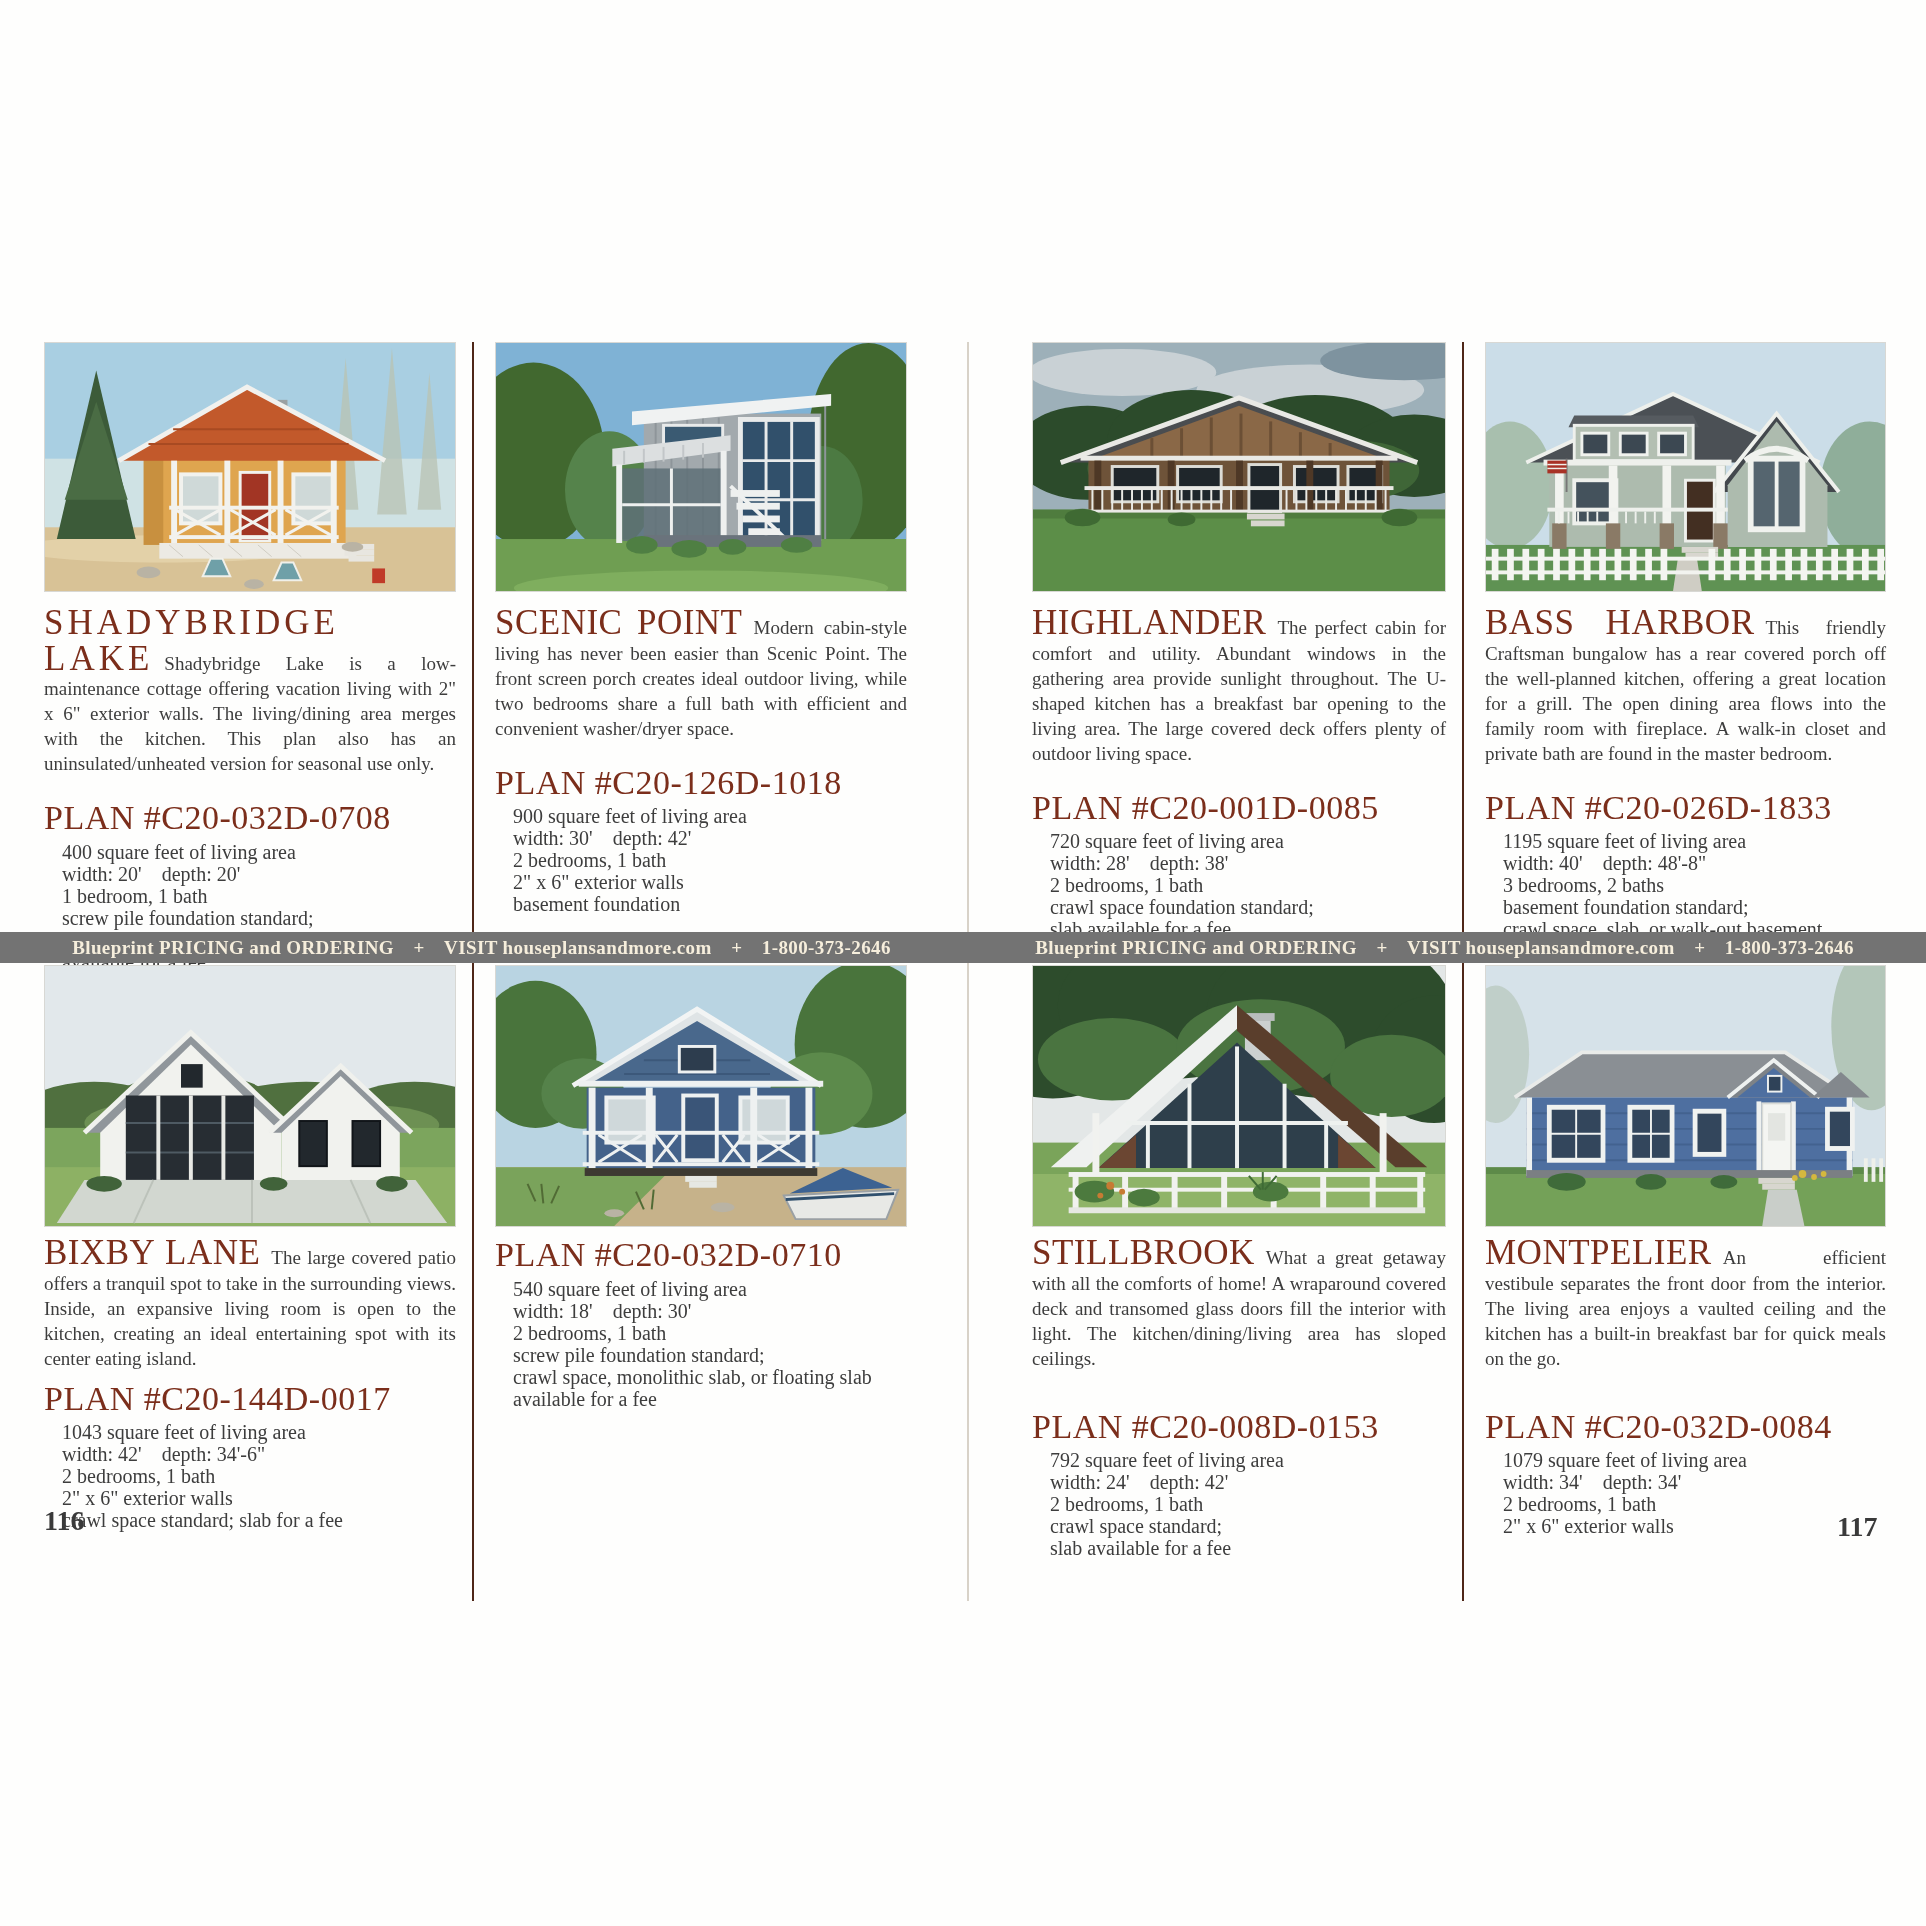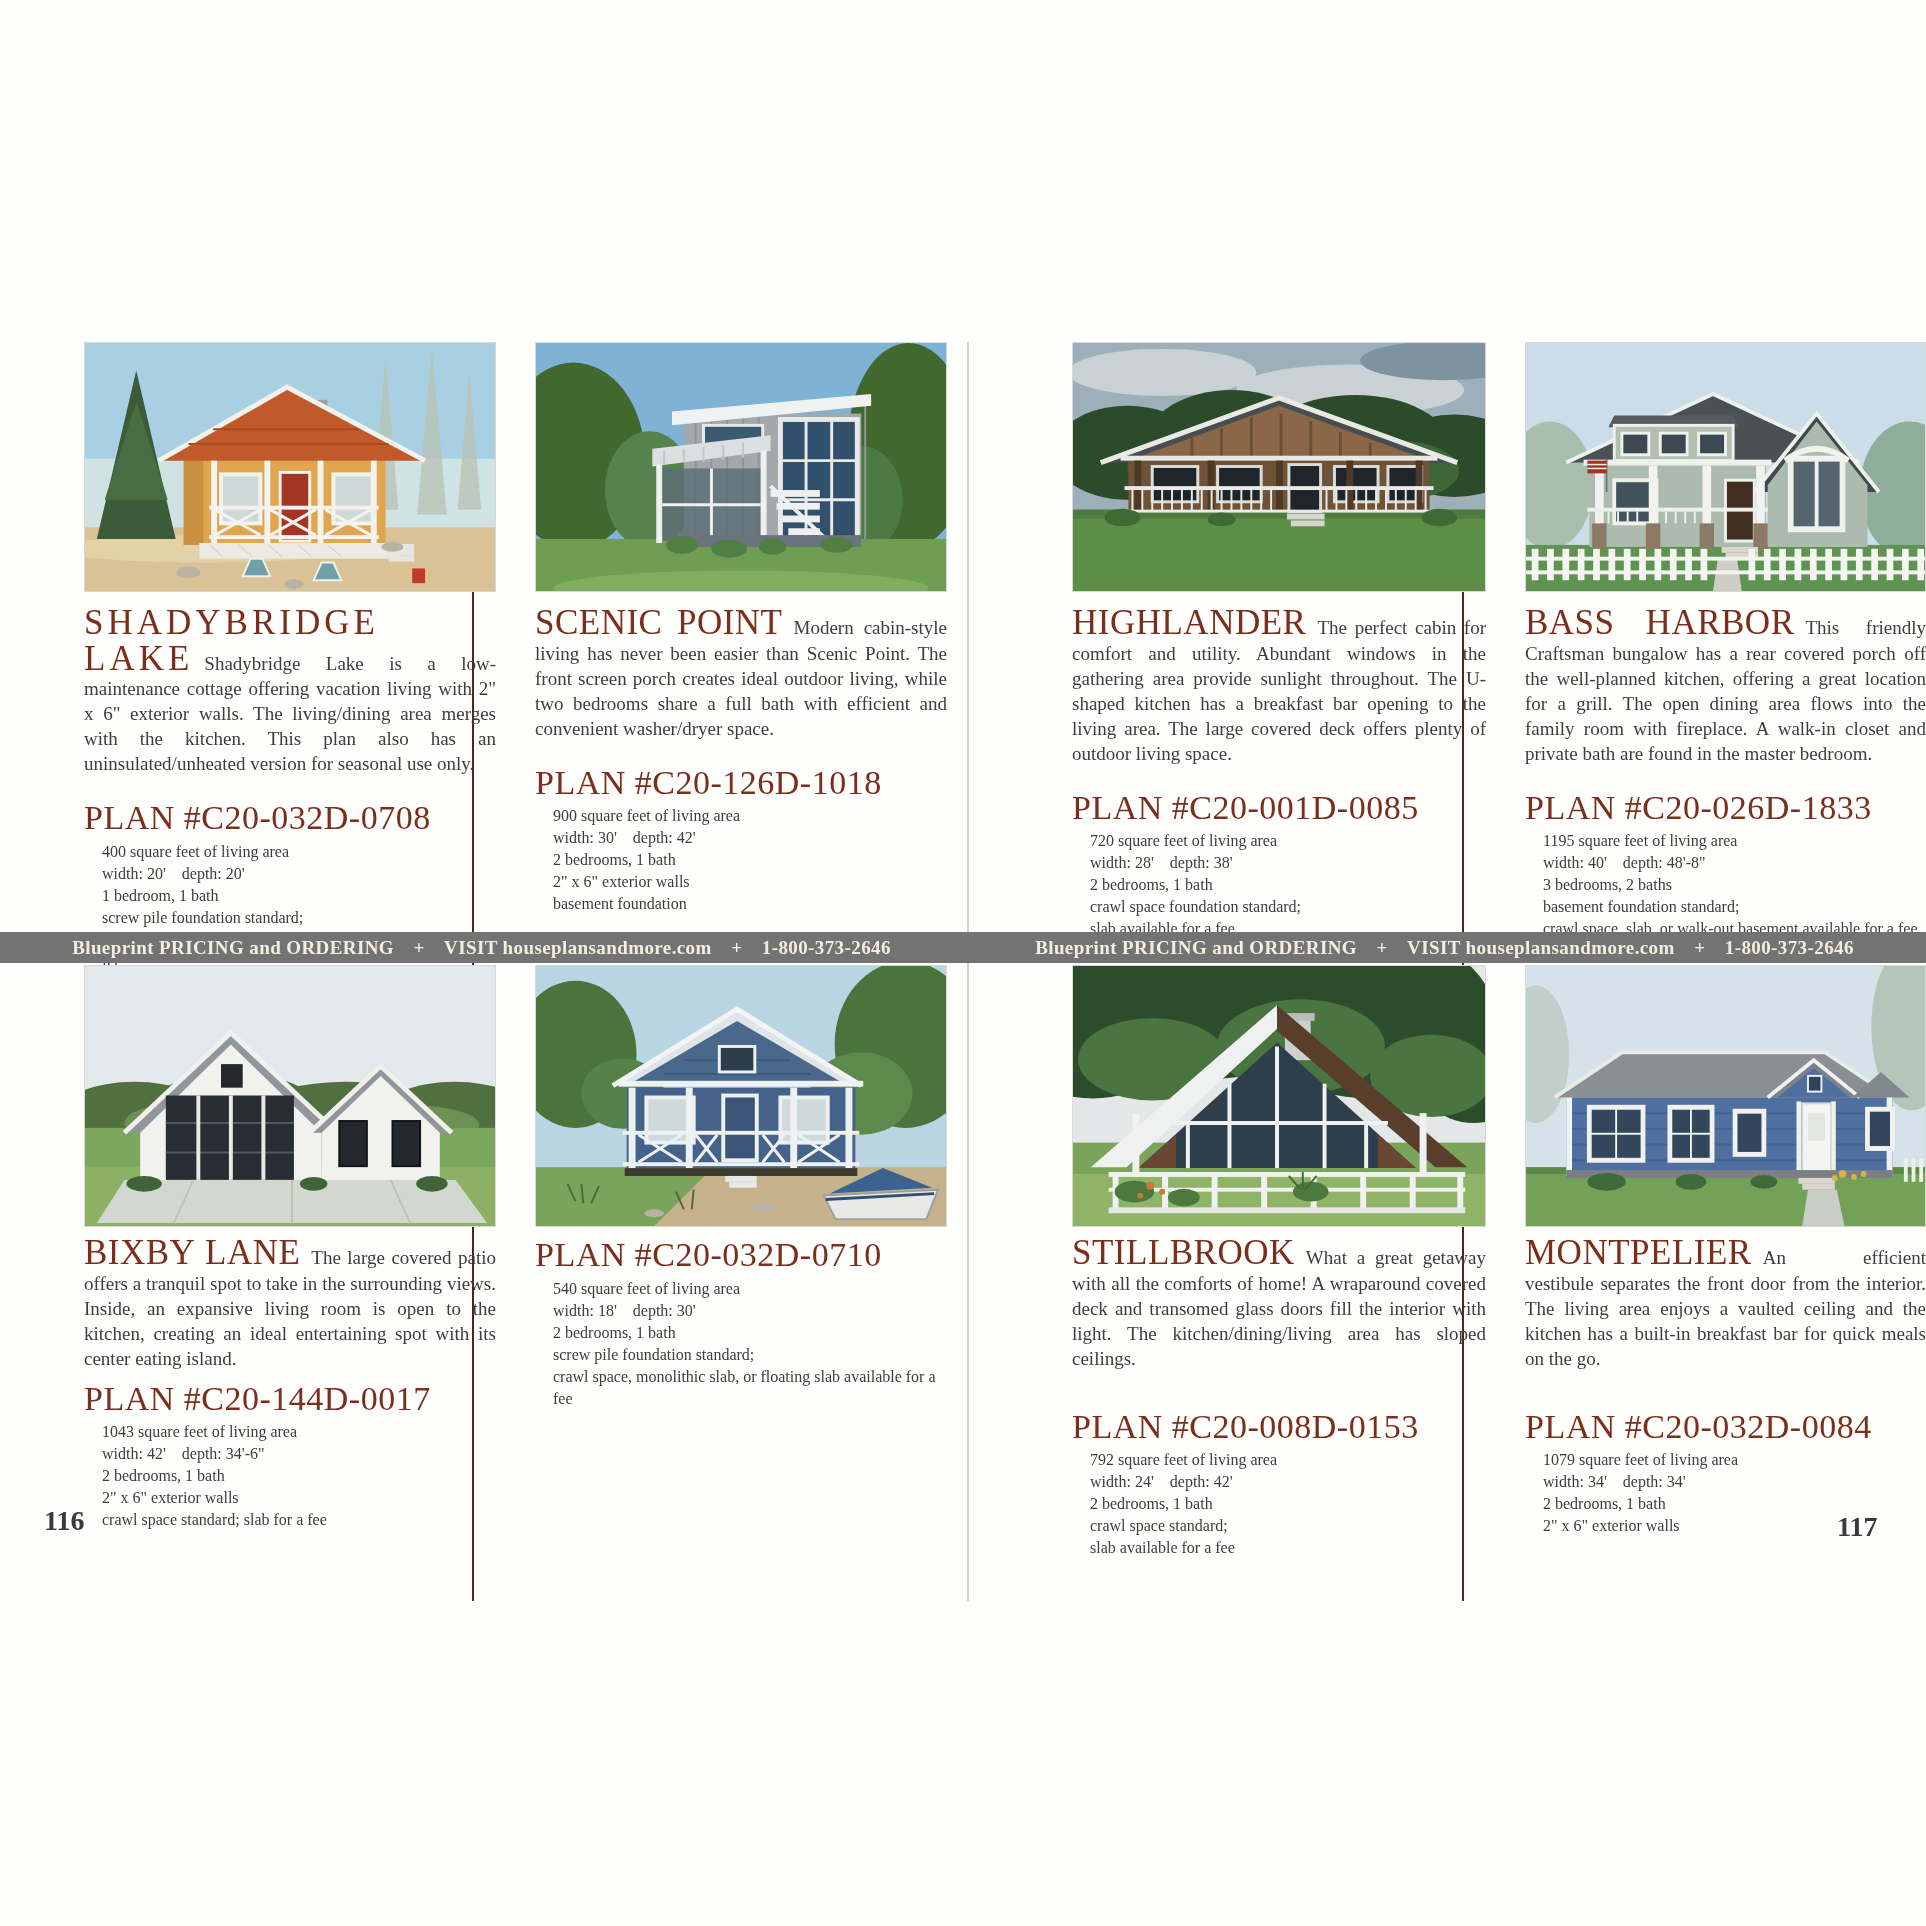--- a/index.html
+++ b/index.html
@@ -1,29 +1,29 @@
 <!DOCTYPE html>
 <html><head>
 <meta charset="utf-8">
 <style>
   html,body{margin:0;padding:0;background:#ffffff;}
   .spread{position:relative;width:1927px;height:1927px;background:#fefefd;
           font-family:"Liberation Serif", serif;color:#3d3d3d;overflow:hidden;}
   .vline{position:absolute;top:342px;height:1259px;width:2px;background:#4f2718;}
   .spine{position:absolute;top:342px;height:1259px;width:2px;background:#d8d2c8;}
-  .card{position:absolute;margin-left:40px;}
+  .card{position:absolute;}
   .photo{display:block;width:100%;border:1px solid #d8d8d4;box-sizing:border-box;background:#eee;}
   .lead{margin:13px 0 0;text-align:justify;font-size:19px;line-height:25px;color:#3d3d3d;}
   .row2 .lead{margin-top:8px;}
   .title{font-size:35px;line-height:1.02;color:#7b2e1b;letter-spacing:0.5px;margin-right:11px;}
   .t-wide .title{letter-spacing:4px;}
   .plan-no{font-size:34px;font-weight:400;color:#7b2e1b;margin:24px 0 5px;letter-spacing:0.5px;line-height:1.05;}
   .row2 .plan-no{margin-top:10px;}
   .gap-lg .plan-no{margin-top:38px;}
-  .specs{padding-left:18px;font-size:16px;line-height:22px;color:#3d3d3d;}
+  .specs{padding-left:18px;font-size:20px;line-height:22px;color:#3d3d3d;}
   .banner{position:absolute;left:0;top:932px;width:1927px;height:31px;background:#737373;display:flex;}
   .banner-half{width:963px;display:flex;align-items:center;justify-content:center;}
   .banner-text{color:#f6eedc;font-size:19px;font-weight:bold;letter-spacing:0.4px;white-space:nowrap;}
   .pageno{position:absolute;font-size:28px;font-weight:bold;color:#3a3a3a;}
   .pn-left{left:44px;top:1505px;}
   .pn-right{left:1837px;top:1511px;}
 </style>
 </head>
 <body>
 

